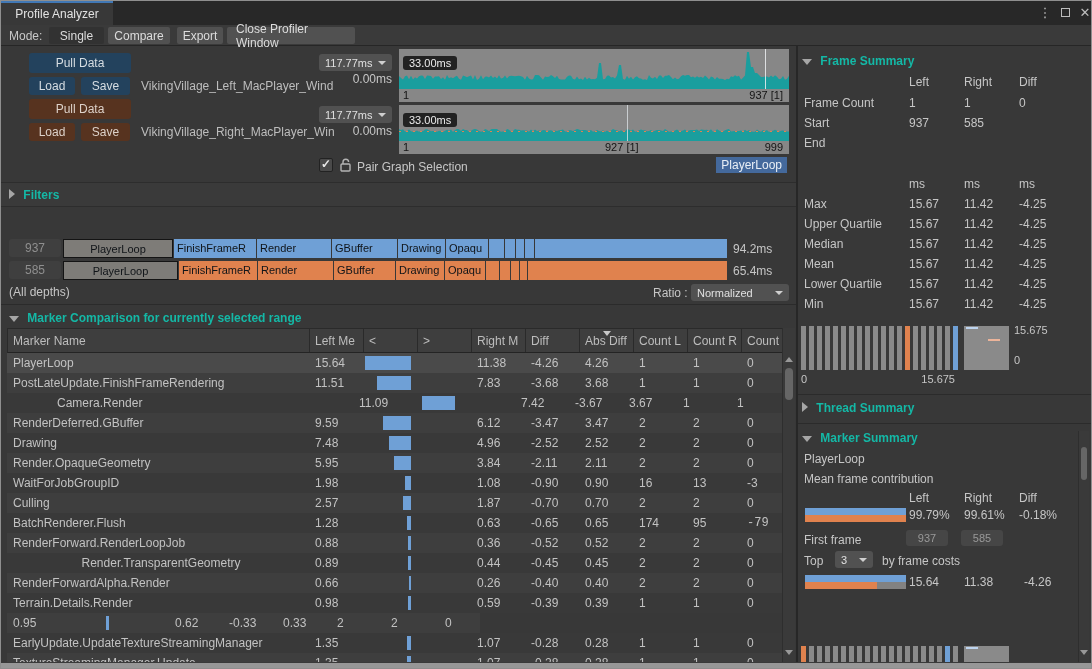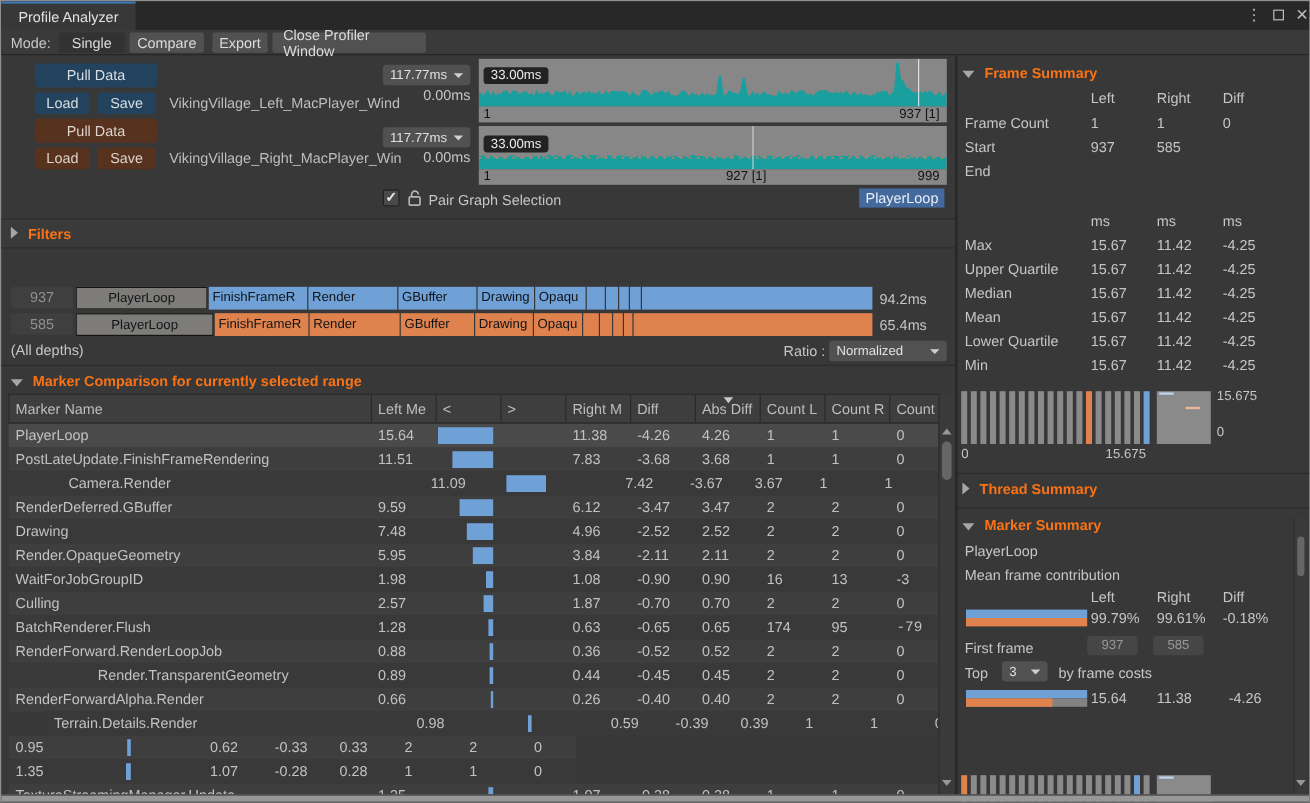--- a/index.html
+++ b/index.html
@@ -1,20 +1,20 @@
 <!DOCTYPE html>
 <html><head>
 <meta charset="utf-8">
 <style>
   *{margin:0;padding:0;box-sizing:border-box}
   html,body{width:1092px;height:669px;background:#202020}
   .window{position:relative;width:1092px;height:669px;background:#383838;border:1px solid #8f8f8f;
           font-family:"Liberation Sans",sans-serif;font-size:12px;color:#c6c6c6;overflow:hidden}
   .abs{position:absolute}
-  .bold{font-weight:bold;color:#f97316}
+  .bold{font-weight:bold;color:#14b8a6}
   .sm{font-size:11px}
 
   
   .titlebar{position:absolute;left:0;top:0;right:0;height:24px;background:#282828}
   .doc-tab{position:absolute;left:0;top:0;width:112px;height:24px;background:#383838;border-top:2px solid #4178b5;
            display:flex;align-items:center;justify-content:center;color:#e2e2e2}
   .tb-icon{position:absolute;top:4px;width:16px;height:16px;color:#bcbcbc;font-size:13px;line-height:16px;text-align:center;cursor:default}
   .sq{width:9px;height:9px;border:1px solid #bcbcbc;margin:3px auto}
 
   
@@ -407,21 +407,21 @@
           <div class="lbar" style="width: 2px;"></div>
         </div>
         <div class="td" style="width: 54px;"></div>
         <div class="td" style="width: 54px;">0.26</div>
         <div class="td" style="width: 54px;">-0.40</div>
         <div class="td" style="width: 54px;">0.40</div>
         <div class="td" style="width: 54px;">2</div>
         <div class="td" style="width: 54px;">2</div>
         <div class="td" style="width: 41px;">0</div>
       </div>
-      <div class="trow" style="top: 240px; margin-left: 32px;">
+      <div class="trow" style="top: 240px;">
         <div class="td" style="width: 302px;">Terrain.Details.Render</div>
         <div class="td" style="width: 54px;">0.98</div>
         <div class="td" style="width: 54px;">
           <div class="lbar" style="width: 3px;"></div>
         </div>
         <div class="td" style="width: 54px;"></div>
         <div class="td" style="width: 54px;">0.59</div>
         <div class="td" style="width: 54px;">-0.39</div>
         <div class="td" style="width: 54px;">0.39</div>
         <div class="td" style="width: 54px;">1</div>
@@ -435,20 +435,21 @@
         </div>
         <div class="td" style="width: 54px;"></div>
         <div class="td" style="width: 54px;">0.62</div>
         <div class="td" style="width: 54px;">-0.33</div>
         <div class="td" style="width: 54px;">0.33</div>
         <div class="td" style="width: 54px;">2</div>
         <div class="td" style="width: 54px;">2</div>
         <div class="td" style="width: 41px;">0</div>
       </div>
       <div class="trow" style="top: 280px;">
+        <div class="td" style="width: 302px;">EarlyUpdate.UpdateTextureStreamingManager</div>
         <div class="td" style="width: 54px;">1.35</div>
         <div class="td" style="width: 54px;">
           <div class="lbar" style="width: 4px;"></div>
         </div>
         <div class="td" style="width: 54px;"></div>
         <div class="td" style="width: 54px;">1.07</div>
         <div class="td" style="width: 54px;">-0.28</div>
         <div class="td" style="width: 54px;">0.28</div>
         <div class="td" style="width: 54px;">1</div>
         <div class="td" style="width: 54px;">1</div>

